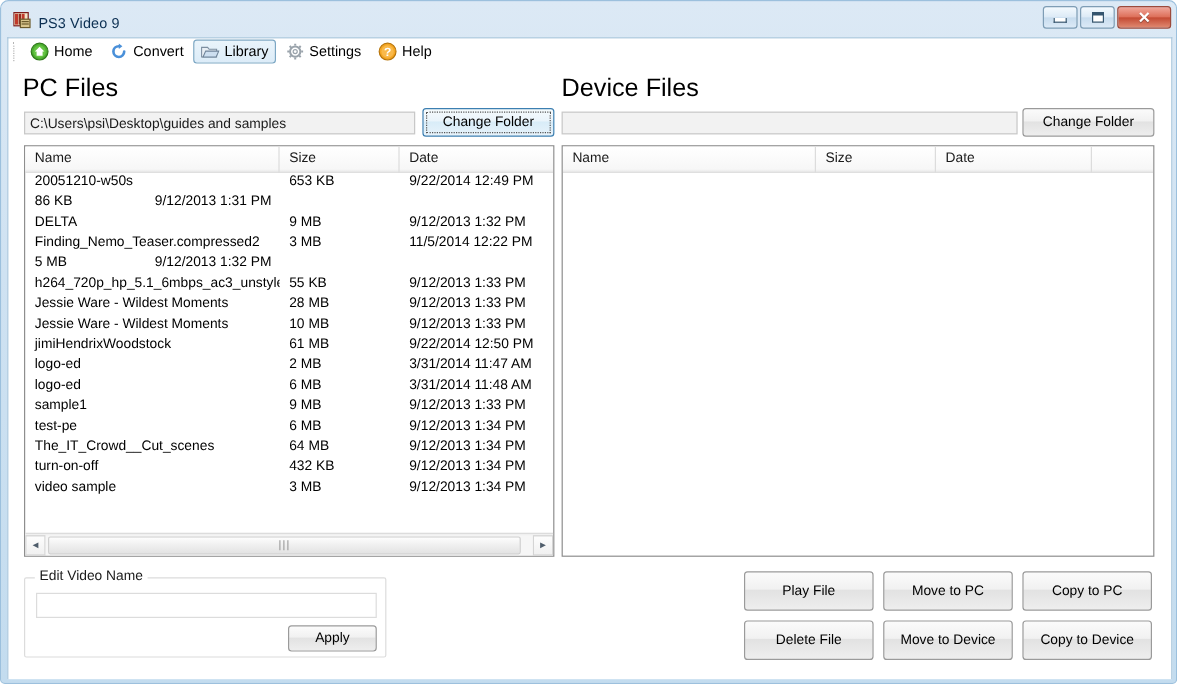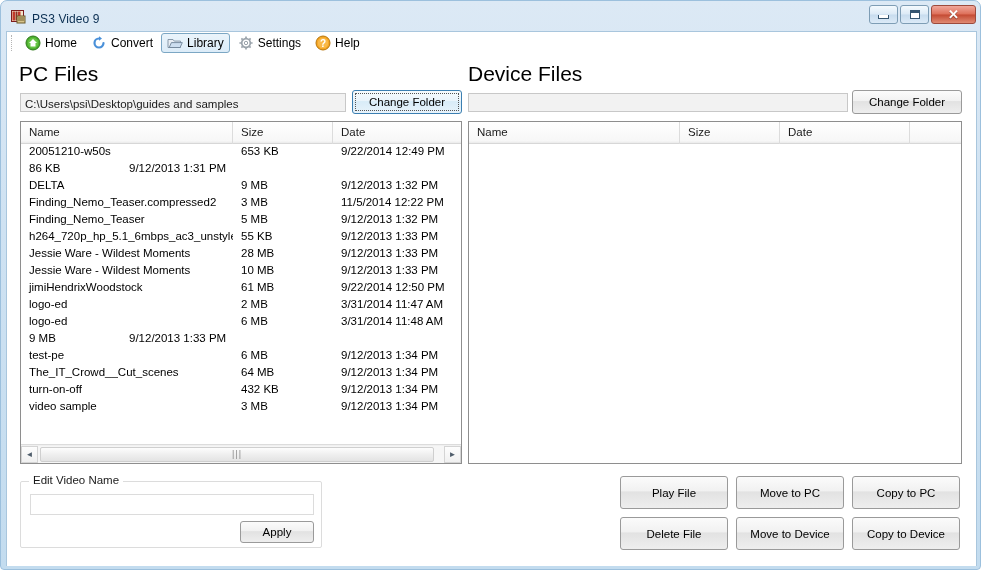--- a/index.html
+++ b/index.html
@@ -402,21 +402,20 @@
           <div class="lv-td" style="width: 212px;">DELTA</div>
           <div class="lv-td" style="width: 100px;">9 MB</div>
           <div class="lv-td" style="width: 128px;">9/12/2013 1:32 PM</div>
         </div>
         <div class="lv-row">
           <div class="lv-td" style="width: 212px;">Finding_Nemo_Teaser.compressed2</div>
           <div class="lv-td" style="width: 100px;">3 MB</div>
           <div class="lv-td" style="width: 128px;">11/5/2014 12:22 PM</div>
         </div>
         <div class="lv-row">
-          <div class="lv-td" style="width: 212px;">Finding_Nemo_Teaser</div>
           <div class="lv-td" style="width: 100px;">5 MB</div>
           <div class="lv-td" style="width: 128px;">9/12/2013 1:32 PM</div>
         </div>
         <div class="lv-row">
           <div class="lv-td" style="width: 212px;">h264_720p_hp_5.1_6mbps_ac3_unstyle...</div>
           <div class="lv-td" style="width: 100px;">55 KB</div>
           <div class="lv-td" style="width: 128px;">9/12/2013 1:33 PM</div>
         </div>
         <div class="lv-row">
           <div class="lv-td" style="width: 212px;">Jessie Ware - Wildest Moments</div>
@@ -437,20 +436,21 @@
           <div class="lv-td" style="width: 212px;">logo-ed</div>
           <div class="lv-td" style="width: 100px;">2 MB</div>
           <div class="lv-td" style="width: 128px;">3/31/2014 11:47 AM</div>
         </div>
         <div class="lv-row">
           <div class="lv-td" style="width: 212px;">logo-ed</div>
           <div class="lv-td" style="width: 100px;">6 MB</div>
           <div class="lv-td" style="width: 128px;">3/31/2014 11:48 AM</div>
         </div>
         <div class="lv-row">
+          <div class="lv-td" style="width: 212px;">sample1</div>
           <div class="lv-td" style="width: 100px;">9 MB</div>
           <div class="lv-td" style="width: 128px;">9/12/2013 1:33 PM</div>
         </div>
         <div class="lv-row">
           <div class="lv-td" style="width: 212px;">test-pe</div>
           <div class="lv-td" style="width: 100px;">6 MB</div>
           <div class="lv-td" style="width: 128px;">9/12/2013 1:34 PM</div>
         </div>
         <div class="lv-row">
           <div class="lv-td" style="width: 212px;">The_IT_Crowd__Cut_scenes</div>

